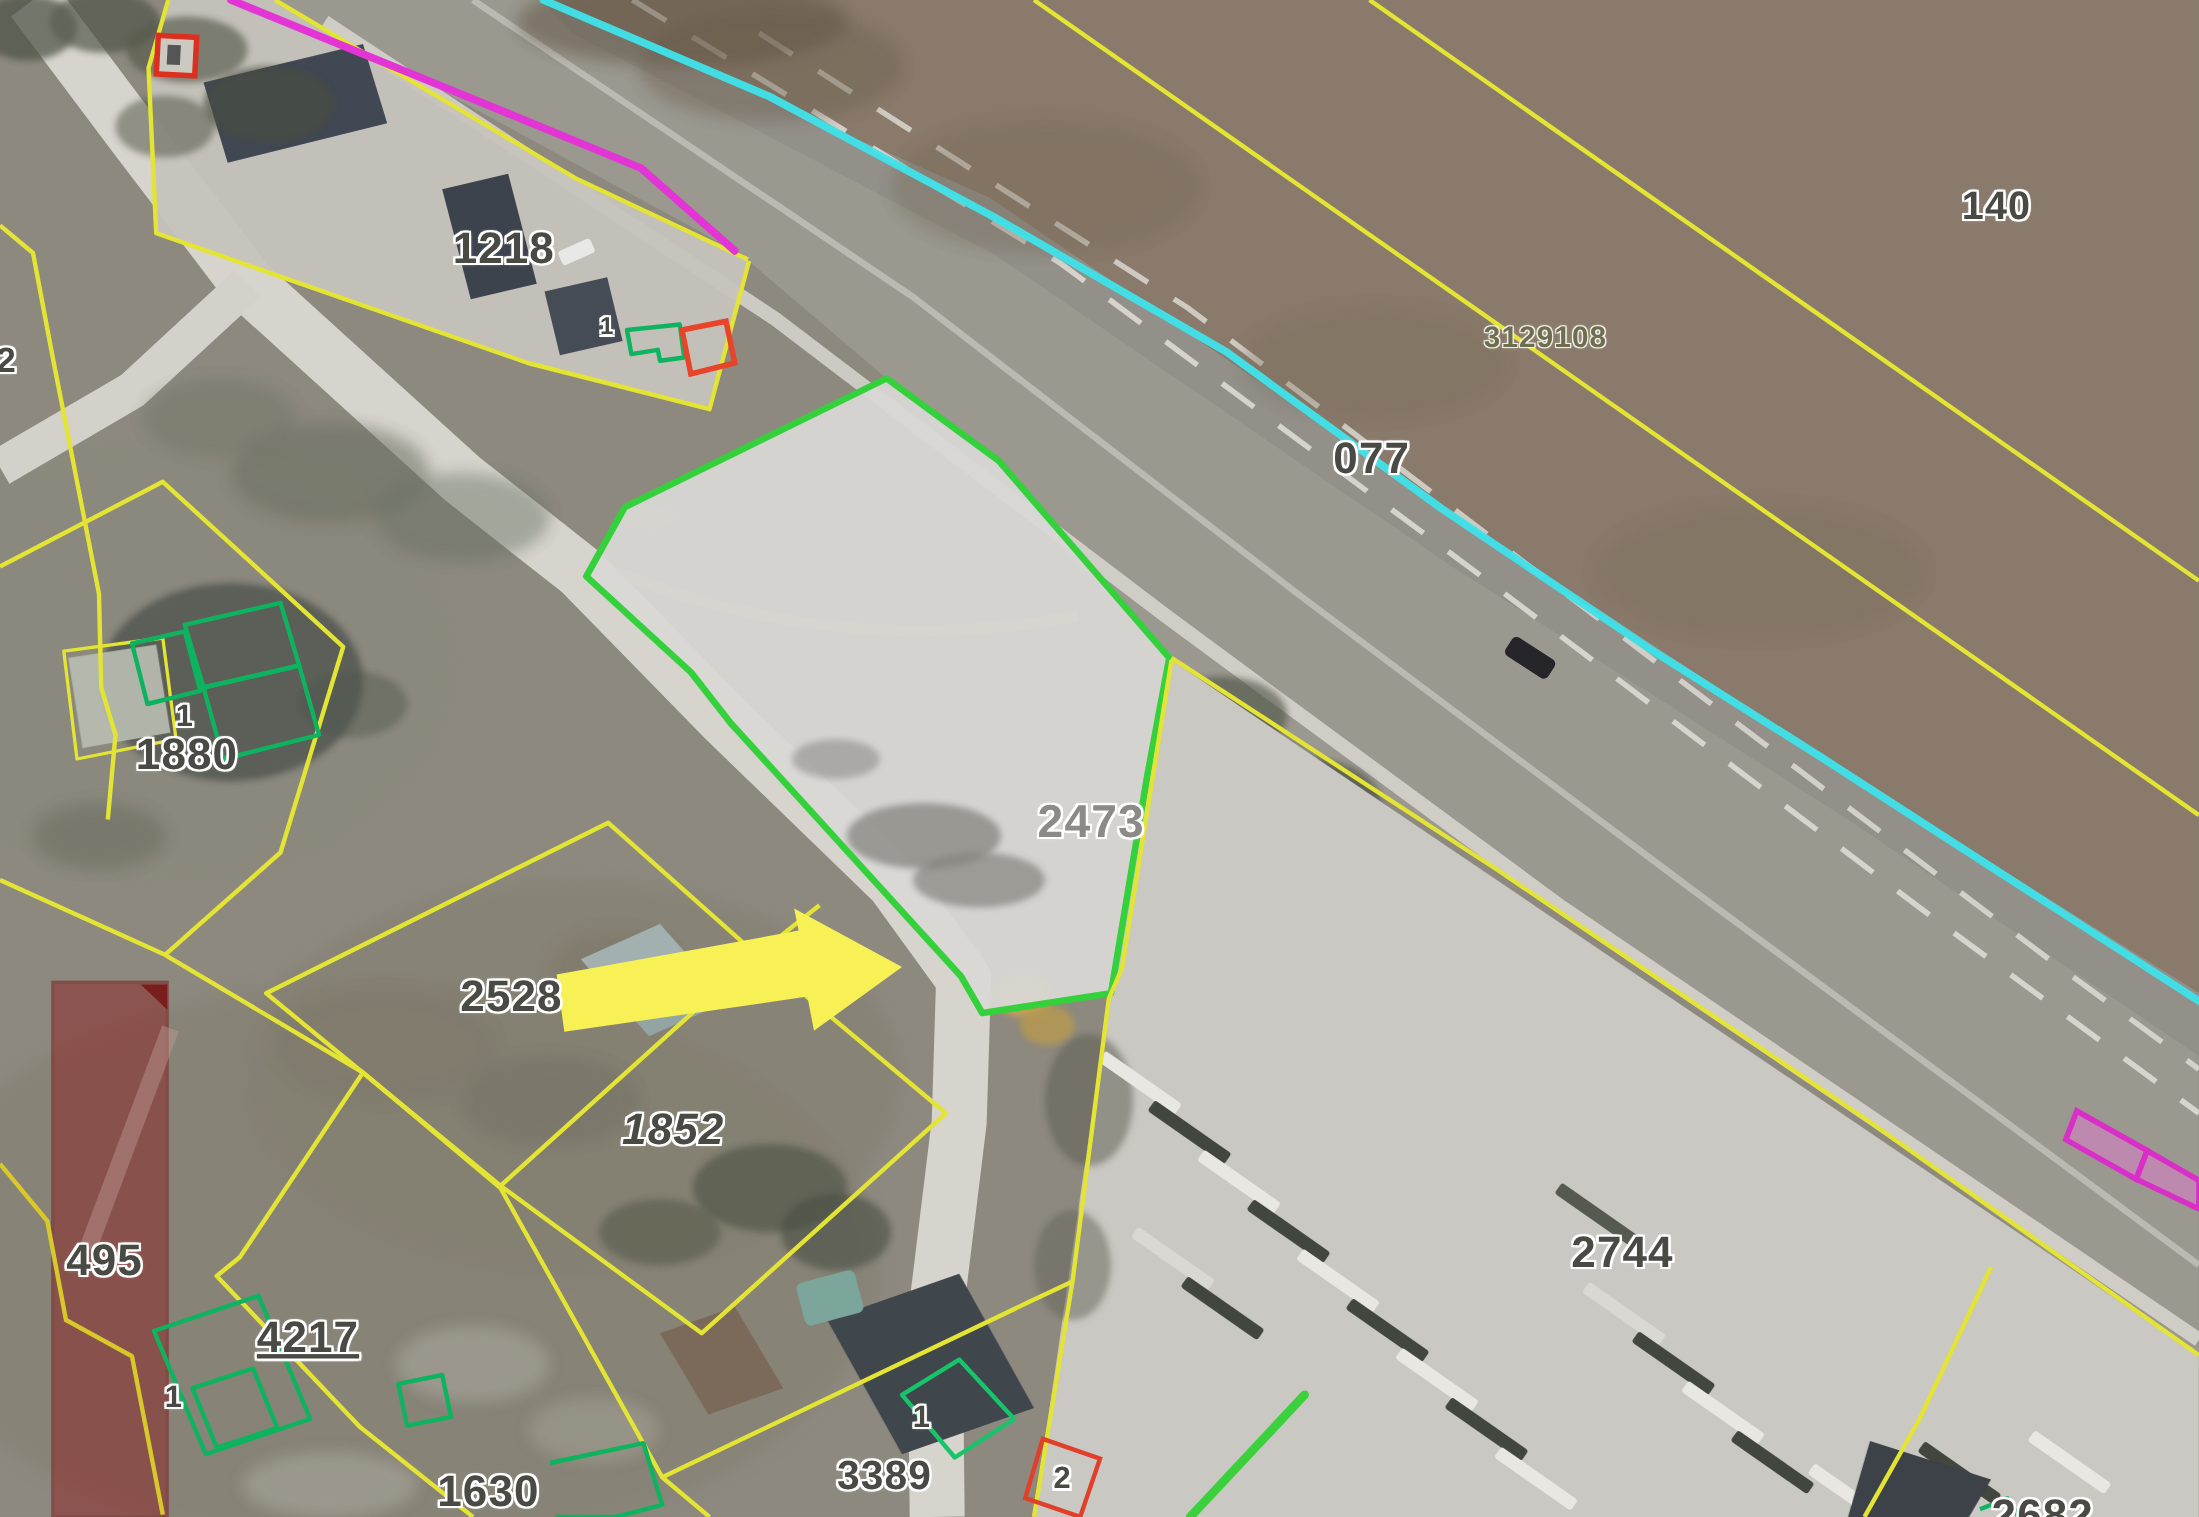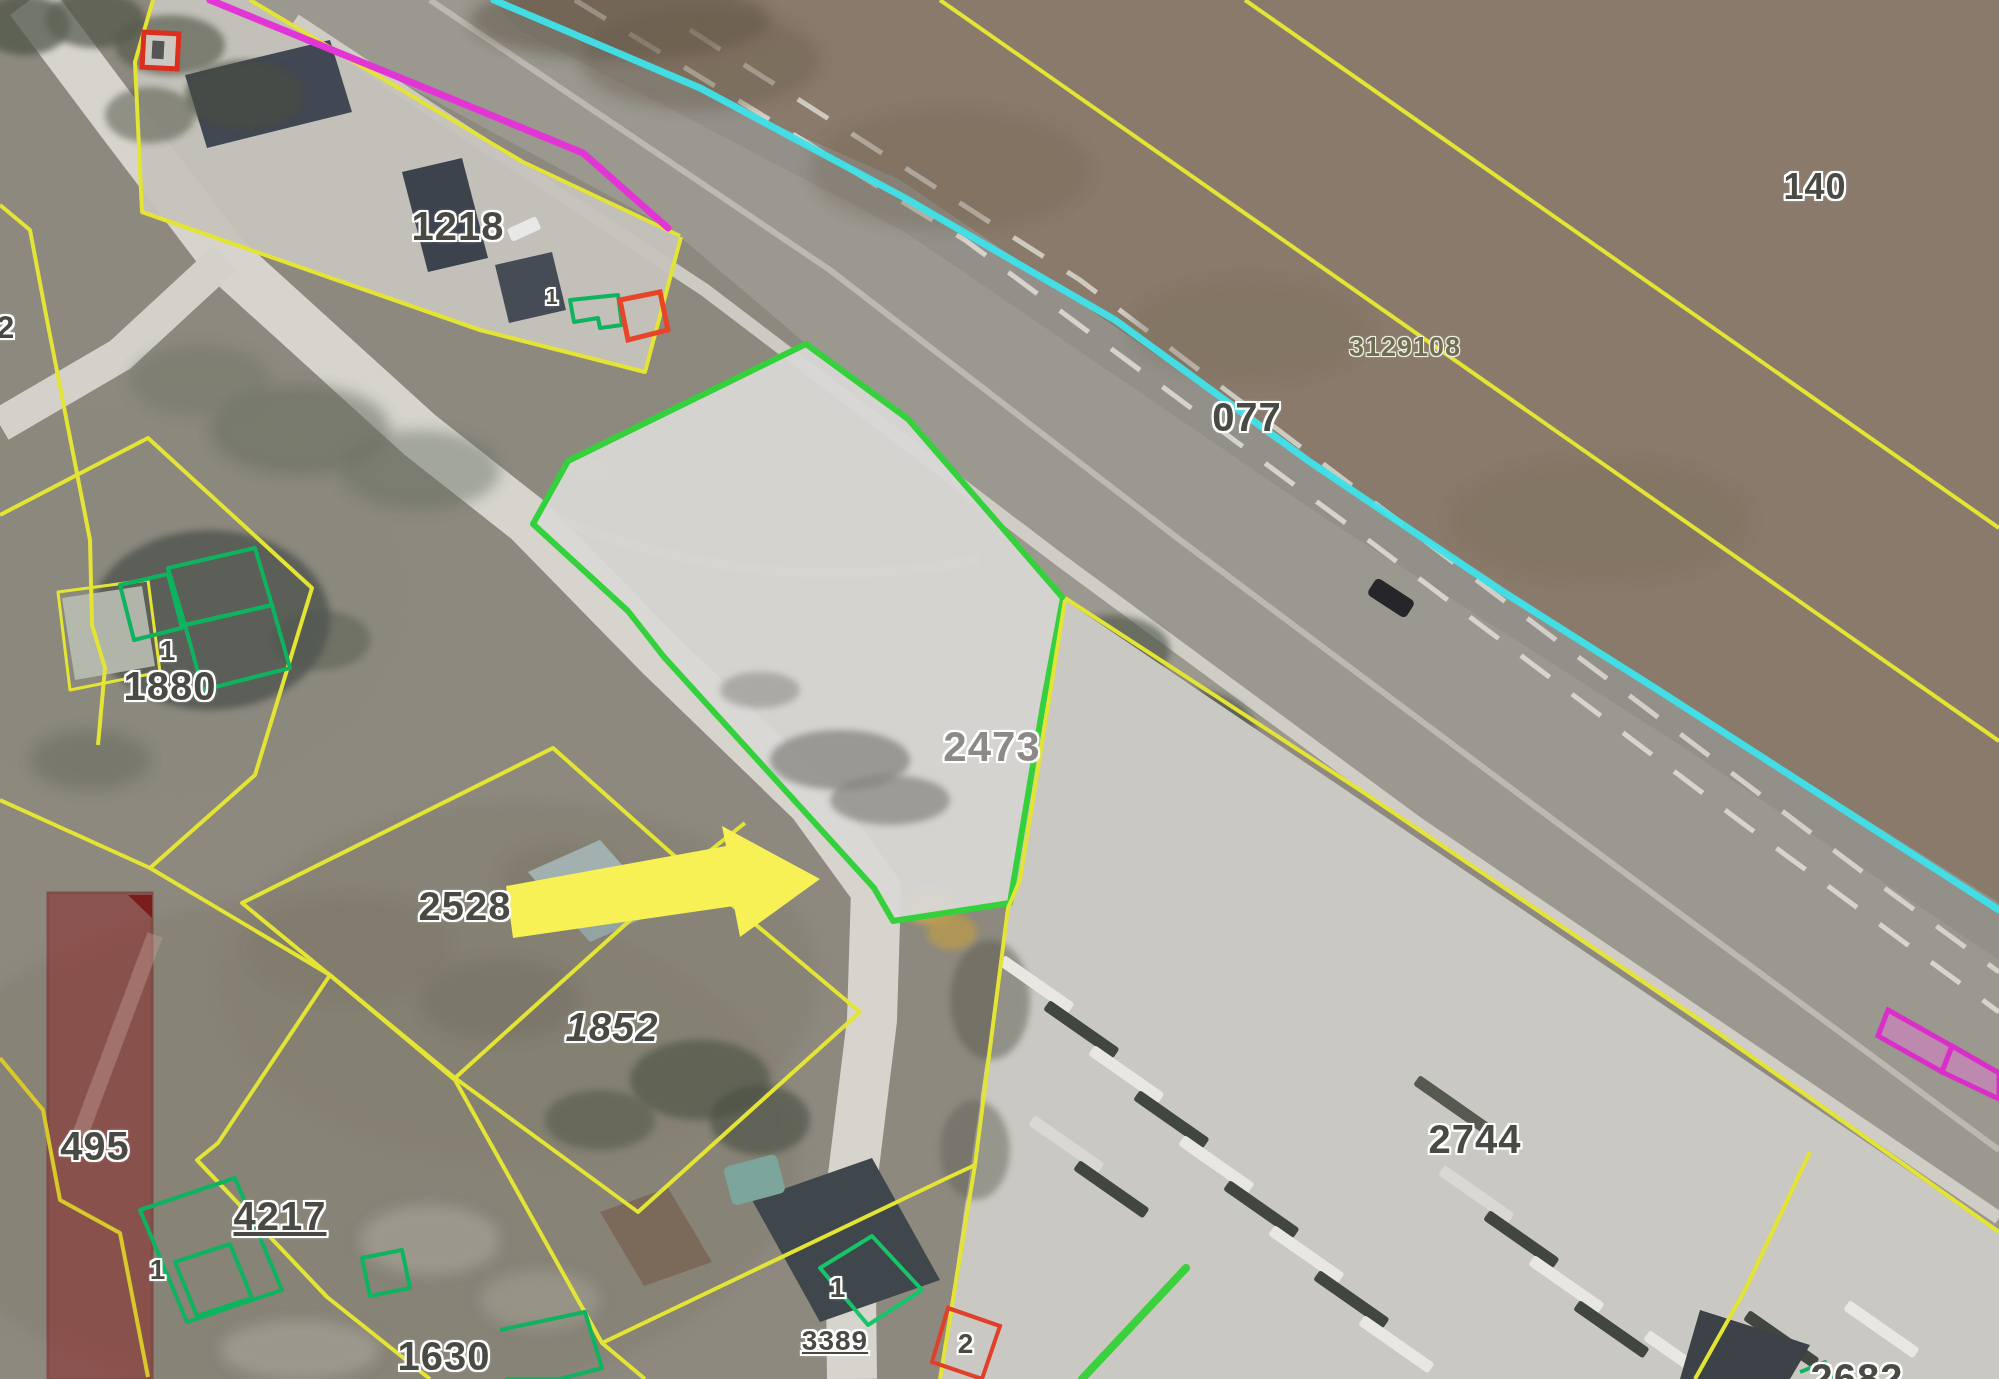--- a/index.html
+++ b/index.html
@@ -213,33 +213,33 @@
     <polygon points="620,300 660,292 668,330 628,340" fill="none" stroke="#e8442a" stroke-width="5"></polygon>
     <polygon points="948,1308 1000,1326 982,1379 932,1362" fill="none" stroke="#e0402a" stroke-width="4"></polygon>
   </g>
 
   <polygon points="506,886 726,846 722,826 820,879 740,937 734,906 513,938" fill="#f7f155"></polygon>
 </svg>
 
 <div class="label-layer">
       <div class="map-label" style="left: 458px; top: 226px; font-size: 40px;">1218</div>
       <div class="map-label" style="left: 1815px; top: 187px; font-size: 36px;">140</div>
-      <div class="map-label olive" style="left: 1405px; top: 307px; font-size: 27px; margin-top: 40px;">3129108</div>
+      <div class="map-label olive" style="left: 1405px; top: 307px; font-size: 27px;">3129108</div>
       <div class="map-label" style="left: 1247px; top: 417px; font-size: 40px;">077</div>
       <div class="map-label" style="left: 6px; top: 327px; font-size: 32px;">2</div>
       <div class="map-label" style="left: 552px; top: 297px; font-size: 22px;">1</div>
       <div class="map-label" style="left: 168px; top: 651px; font-size: 28px;">1</div>
       <div class="map-label" style="left: 170px; top: 686px; font-size: 40px;">1880</div>
       <div class="map-label light" style="left: 992px; top: 747px; font-size: 42px;">2473</div>
       <div class="map-label" style="left: 465px; top: 906px; font-size: 40px;">2528</div>
       <div class="map-label" style="left: 612px; top: 1027px; font-size: 40px; font-style: italic;">1852</div>
       <div class="map-label" style="left: 95px; top: 1146px; font-size: 40px;">495</div>
       <div class="map-label" style="left: 280px; top: 1216px; font-size: 40px; text-decoration: underline;">4217</div>
       <div class="map-label" style="left: 158px; top: 1270px; font-size: 28px;">1</div>
       <div class="map-label" style="left: 402px; top: 1356px; font-size: 40px; margin-left: 42px;">1630</div>
       <div class="map-label" style="left: 838px; top: 1288px; font-size: 28px;">1</div>
-      <div class="map-label" style="left: 835px; top: 1341px; font-size: 28px; text-decoration: underline;">3389</div>
+      <div class="map-label" style="left: 804px; top: 1341px; font-size: 37px;">3389</div>
       <div class="map-label" style="left: 966px; top: 1344px; font-size: 28px;">2</div>
       <div class="map-label" style="left: 1475px; top: 1139px; font-size: 40px;">2744</div>
       <div class="map-label" style="left: 1857px; top: 1354px; font-size: 40px; margin-top: 24px;">2682</div>
     </div>
 
 </div>
 
 </body></html>

